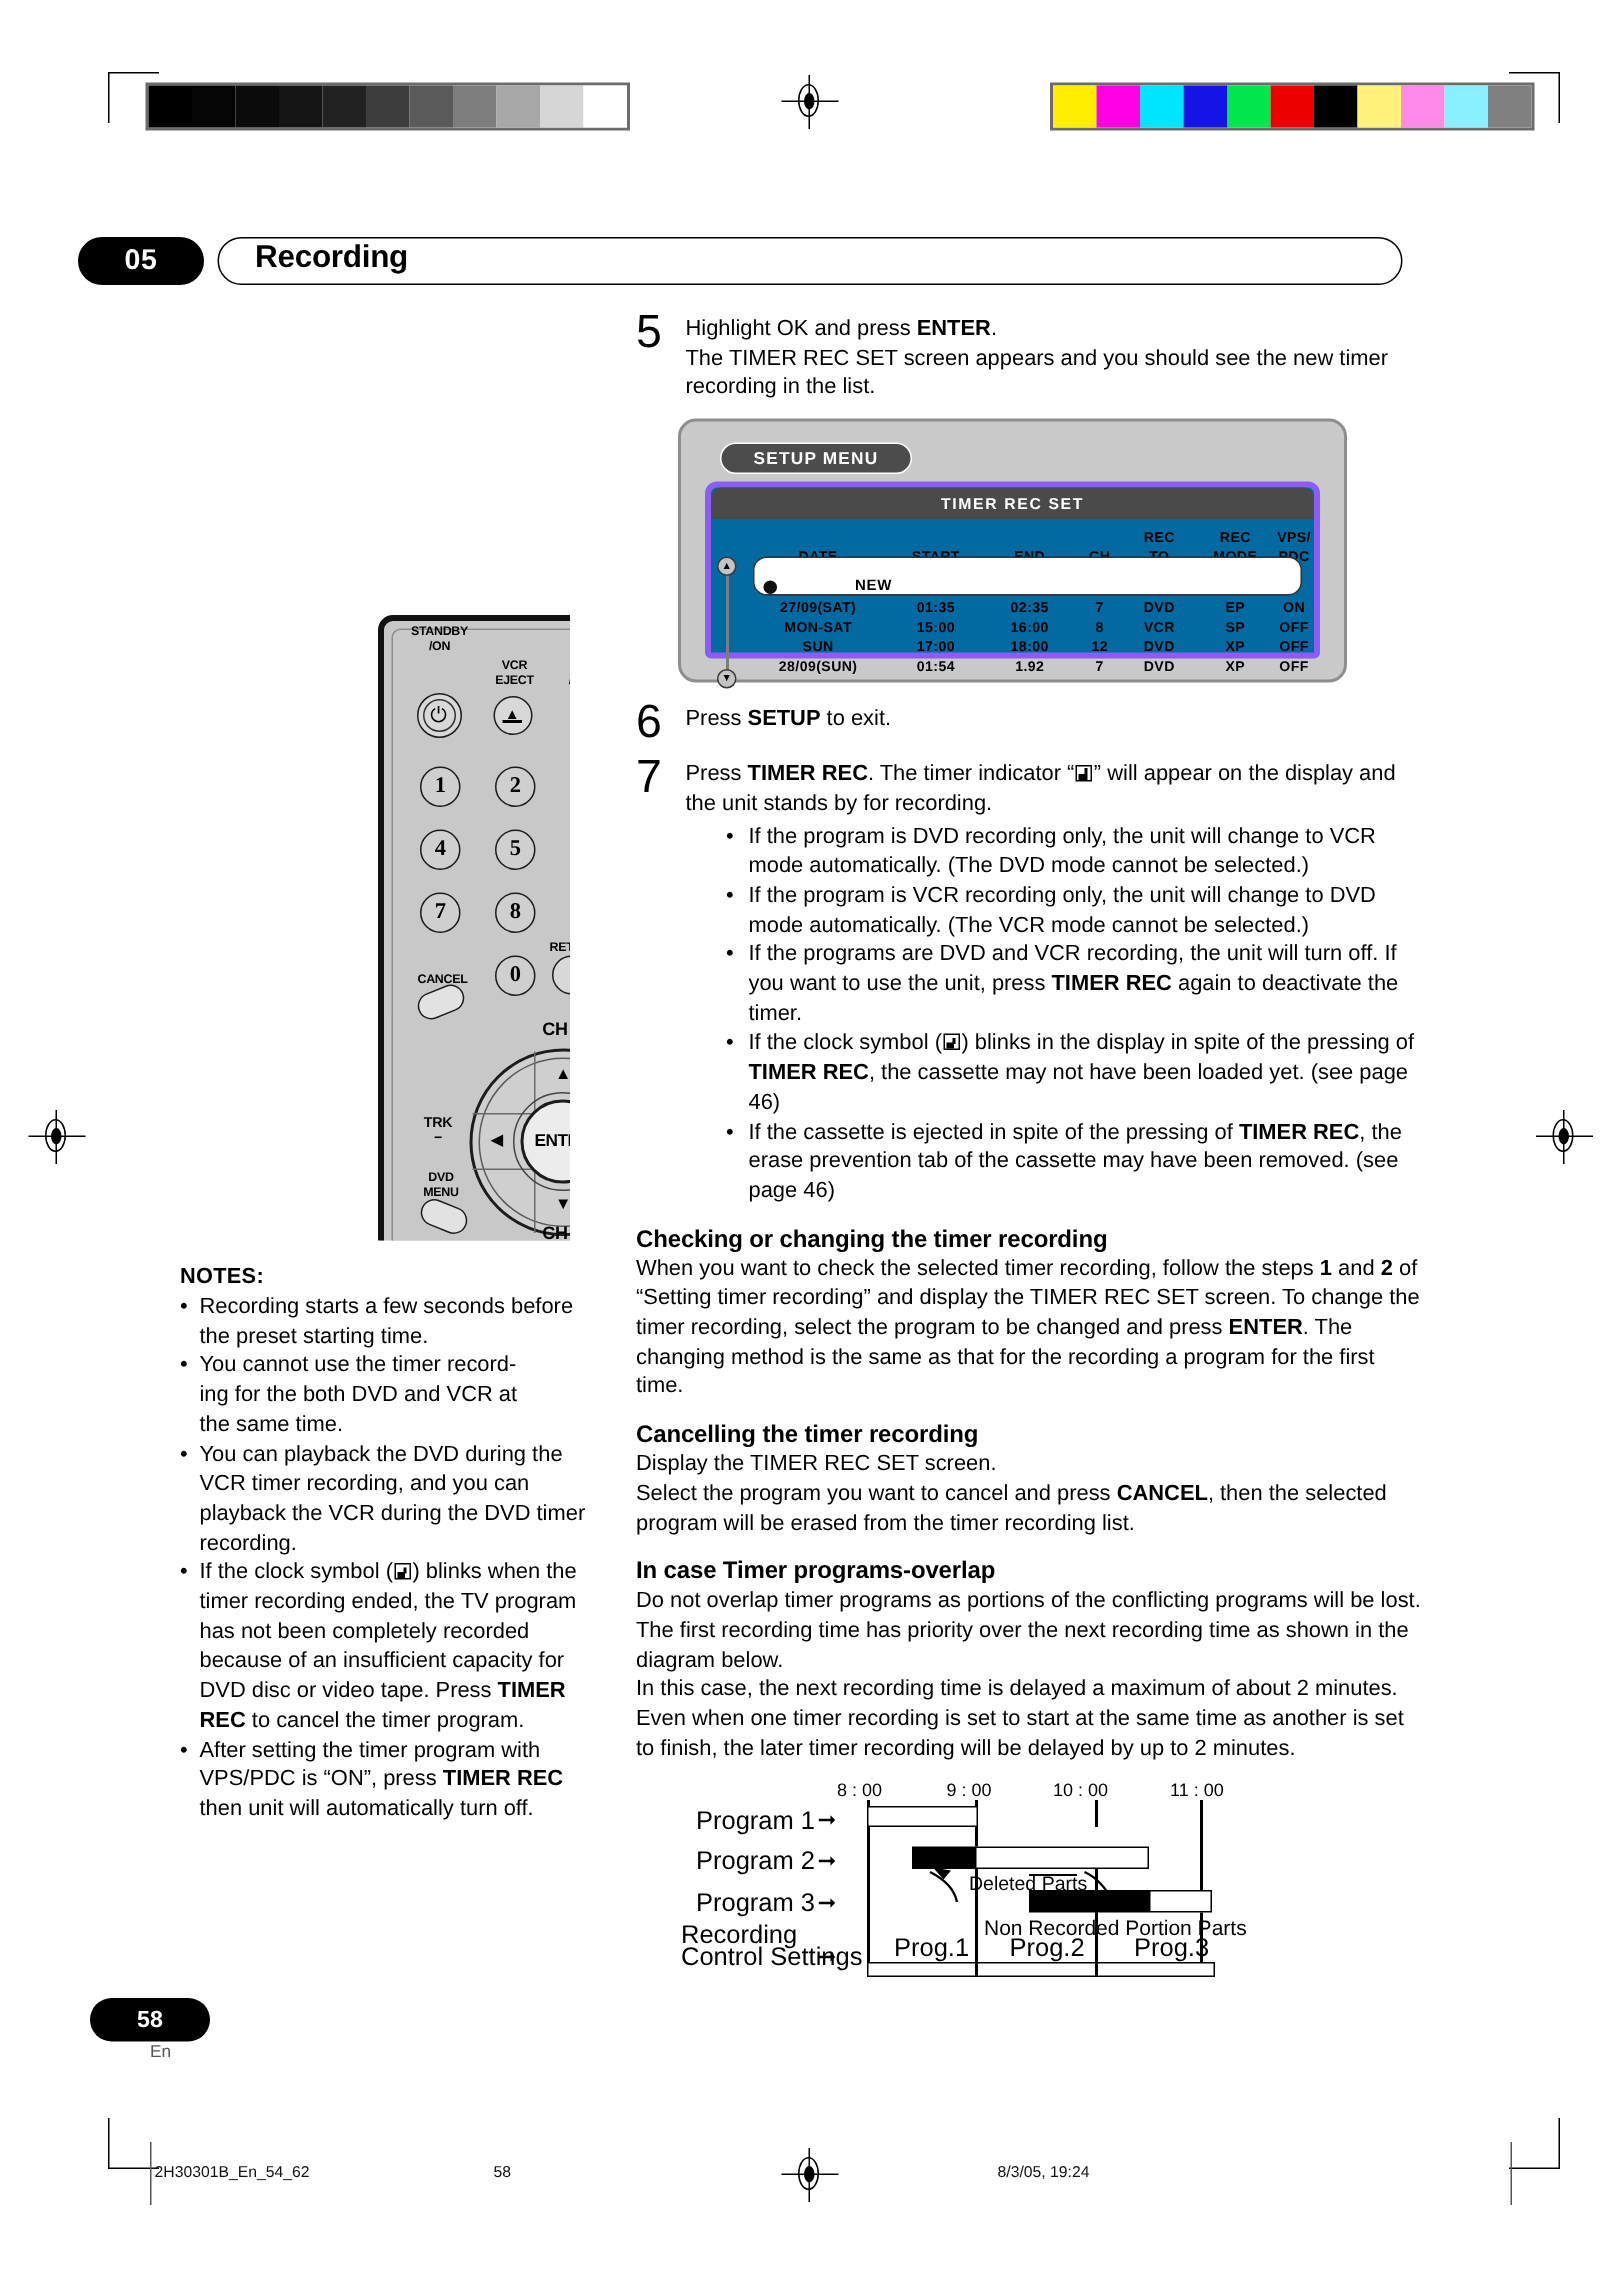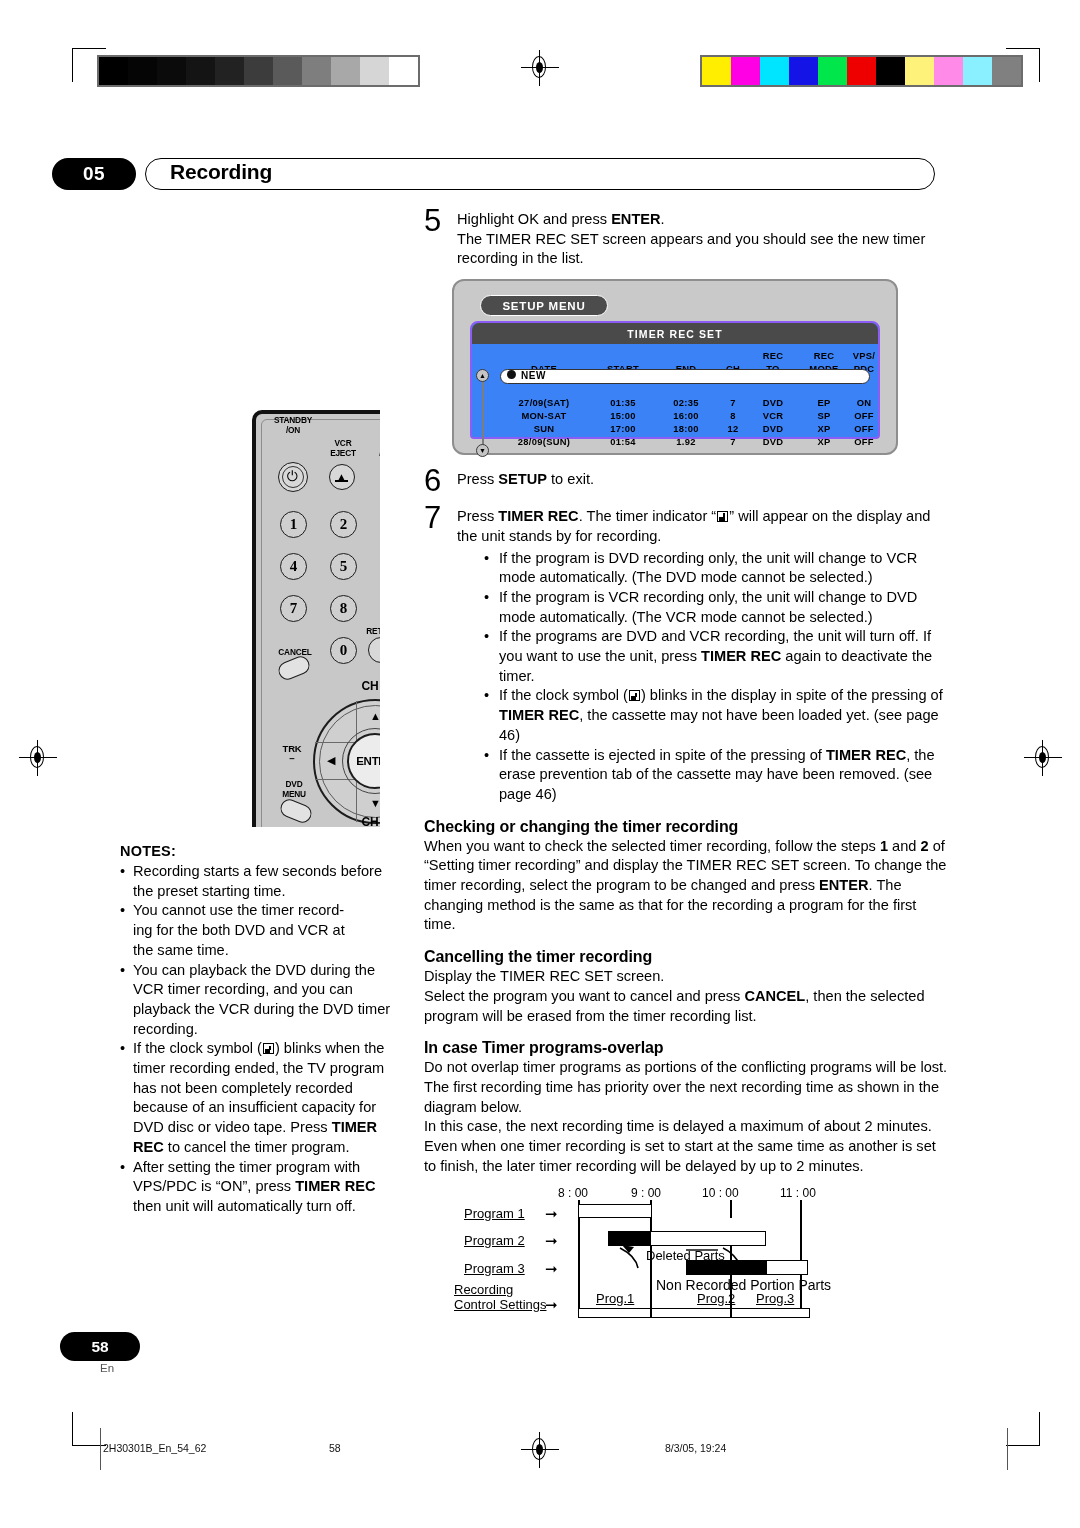--- a/index.html
+++ b/index.html
@@ -189,21 +189,21 @@
   }
   .setup-pill {
     position: absolute; left: 10px; top: 0px;
     width: 128px; height: 21px;
     background: #4c4c4c; border: 1.6px solid #fff; border-radius: 11px;
     color: #fff; font-size: 11.5px; font-weight: bold; letter-spacing: 0.8px;
     display: flex; align-items: center; justify-content: center;
   }
   .trs-box {
     position: absolute; left: 0px; top: 26px; right: 0px; bottom: 2px;
-    background: #3b82f6; border-radius: 8px 8px 4px 4px; border: 2px solid #8b5cf6;
+    background: #0369a1; border-radius: 8px 8px 4px 4px; border: 4px solid #8b5cf6;
   }
   .trs-title {
     height: 21px; background: #4a4a4a; border-radius: 7px 7px 0 0;
     color: #fff; font-size: 10.5px; font-weight: bold; letter-spacing: 1.1px;
     display: flex; align-items: center; justify-content: center;
   }
   .trs-table { width: 100%; font-size: 9.4px; font-weight: bold; letter-spacing: 0.3px; }
   .trs-table td, .trs-table th { text-align: center; padding: 0; }
   .scroll-col {
     position: absolute; left: 4px; top: 46px; width: 14px; height: 88px;
@@ -212,40 +212,40 @@
     position: absolute; left: 6px; top: 10px; width: 2px; height: 70px;
     background: #7d7d7d;
   }
   .scroll-arrow {
     position: absolute; left: 0px; width: 13px; height: 13px; border-radius: 50%;
     border: 1.3px solid #3a3a3a; background: #c4c4c4;
     display: flex; align-items: center; justify-content: center;
     font-size: 7px; color: #000;
   }
   .new-row {
-    position: absolute; left: 28px; right: 8px; height: 15px;
+    position: absolute; left: 28px; right: 8px; height: 26px;
     background: #fff; border: 1.4px solid #333; border-radius: 9px;
-    display: flex; align-items: flex-start;
-    font-size: 10px; font-weight: bold; letter-spacing: 0.5px;
+    display: flex; align-items: flex-end;
+    font-size: 10px; font-weight: bold; letter-spacing: 0.5px; gap: 47px;
   }
   .new-dot {
     width: 9px; height: 9px; background: #111; border-radius: 50%;
     margin: 0 5px 0 6px;
   }
   .sub { display: flex; font-size: 14.6px; line-height: 19.7px; margin-left: 60px; }
   .sub .bul { width: 15px; flex: none; }
   .sec-head {
     font-size: 16px; font-weight: bold; margin-top: 13px; margin-bottom: 1px;
     letter-spacing: -0.1px;
   }
   .para { font-size: 14.6px; line-height: 19.7px; }
 
   
   .diagram { position: relative; margin-top: 9px; margin-left: 24px; width: 488px; height: 130px; }
-  .d-lbl { position: absolute; font-size: 13px; line-height: 15px; text-decoration: underline; }
+  .d-lbl { position: absolute; font-size: 17px; line-height: 15px; }
   .d-arrow { position: absolute; font-size: 15px; line-height: 15px; }
   .d-tick { position: absolute; font-size: 12px; }
   .d-vline { position: absolute; background: #000; width: 1.6px; }
   .d-bar-open {
     position: absolute; background: #fff; border: 1.6px solid #000;
   }
   .d-bar-fill { position: absolute; background: #000; }
   .d-note { position: absolute; font-size: 13px; }
   .d-small { position: absolute; font-size: 14px; }
   .d-bottom-box {
@@ -640,21 +640,21 @@
       <path d="M139,26 L148,26 L144,18 Z" fill="#000"></path>
       <line x1="88" y1="6" x2="120" y2="6" stroke="#000" stroke-width="1.4"></line>
     </svg>
 
     <div class="d-bar-fill" style="left:238px;top:74px;width:80px;height:15px;"></div>
     <div class="d-bar-open" style="left:318px;top:74px;width:42px;height:15px;"></div>
 
     <div class="d-small" style="left:208px;top:91px;">Non Recorded Portion Parts</div>
 
     <div class="d-lbl" style="left:148px;top:105px;">Prog.1</div>
-    <div class="d-lbl" style="left:225px;top:105px;margin-left:24px;">Prog.2</div>
+    <div class="d-lbl" style="left:225px;top:105px;">Prog.2</div>
     <div class="d-lbl" style="left:308px;top:105px;">Prog.3</div>
     <div class="d-bottom-box" style="left:130px;top:122px;width:232px;height:10px;"></div>
     <div class="d-vline" style="left:202px;top:122px;height:10px;"></div>
     <div class="d-vline" style="left:282px;top:122px;height:10px;"></div>
   </div>
 </div>
 
 <div class="pfoot-rule" style="left:100px;top:1428px;width:1px;height:42px;"></div>
 <div class="pfoot-rule" style="left:1007px;top:1428px;width:1px;height:42px;"></div>
 <div class="pfoot" style="left:103px;top:1442px;">2H30301B_En_54_62</div>

